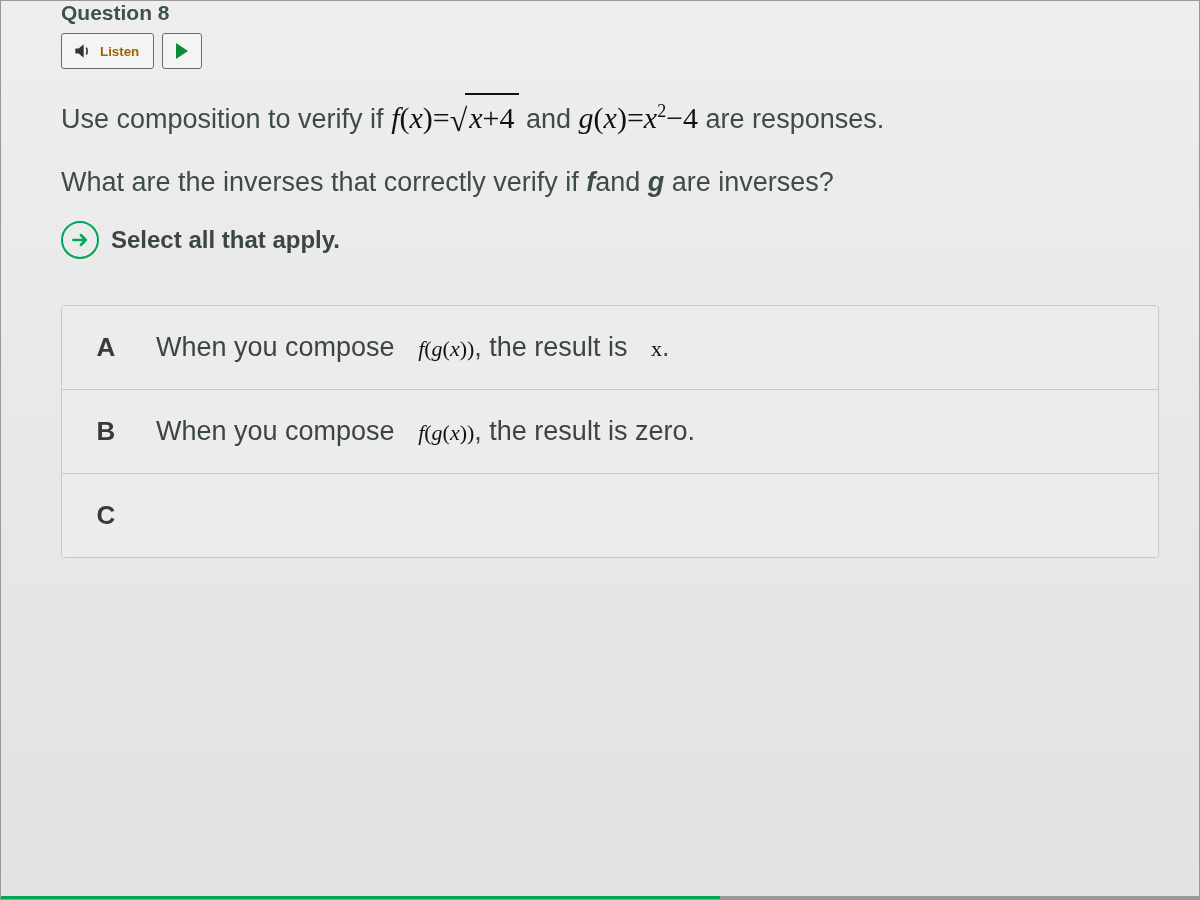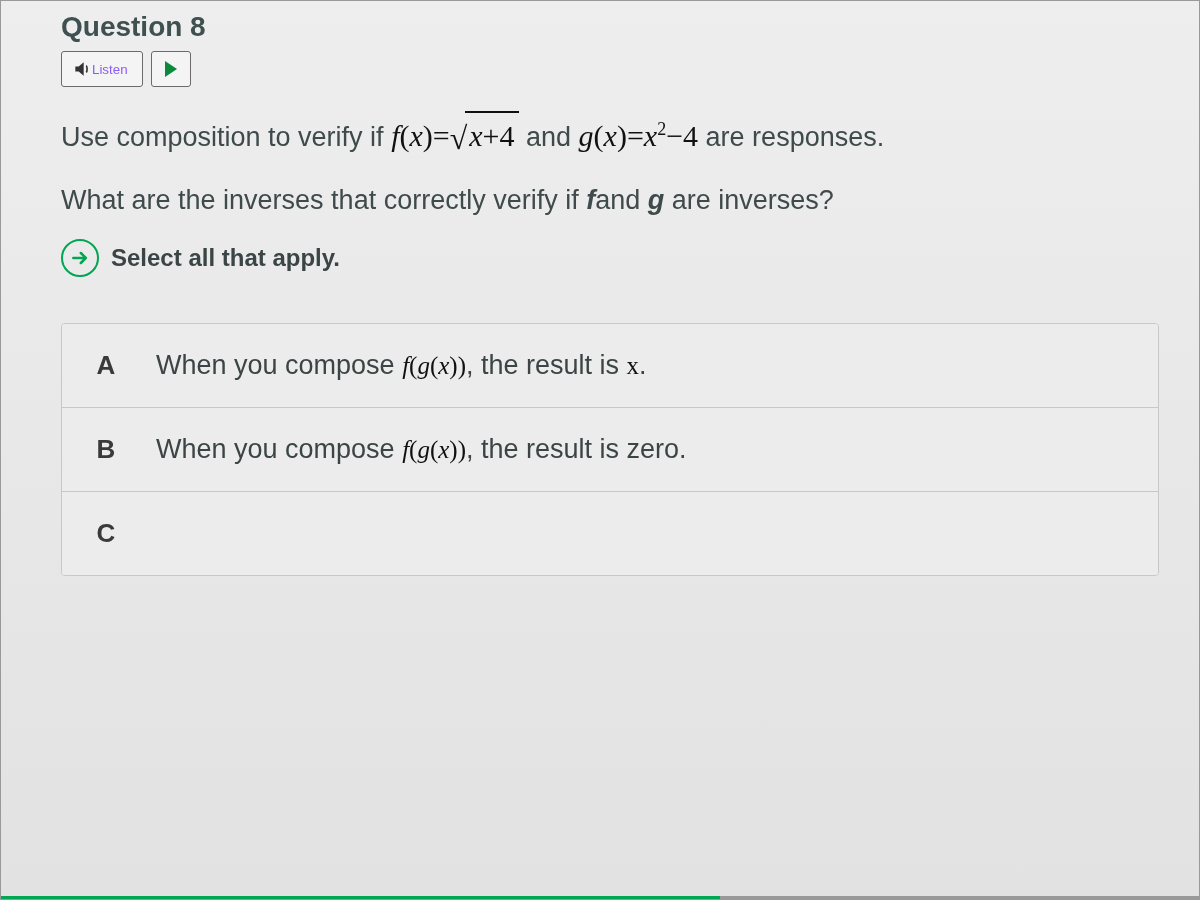--- a/index.html
+++ b/index.html
@@ -21,38 +21,38 @@
   }
   .page::after {
     content:"";
     position:absolute;
     left:0; right:0; bottom:0;
     height:3px;
     background: linear-gradient(90deg,#00a651 0%,#00a651 60%,#999 60%,#999 100%);
   }
   .qtitle {
     font-weight: 700;
-    font-size: 28px;
+    font-size: 21px;
     color: #3e5050;
-    padding-top: 10px;
   }
   .controls {
     display: flex;
     gap: 8px;
     margin: 8px 0 24px 0;
   }
   .ctrl-btn {
     border: 1.5px solid #6a6a6a;
     background: #f4f4f4;
     border-radius: 3px;
     display: flex;
     align-items: center;
+    gap: 8px;
     height: 36px;
-    color: #8b5cf6;
-    font-weight: 400;
+    color: #a16207;
+    font-weight: 700;
     cursor: pointer;
   }
   .listen-btn { padding: 0 14px 0 10px; }
   .play-btn { width: 40px; justify-content: center; }
   .speaker-icon svg { width:20px; height:20px; display:block; }
   .play-icon {
     width: 0; height: 0;
     border-left: 12px solid #0a8a3a;
     border-top: 8px solid transparent;
     border-bottom: 8px solid transparent;
@@ -119,21 +119,21 @@
     font-weight: 700;
     font-size: 26px;
     color: #3a3a3a;
     width: 28px;
     text-align: center;
   }
   .opt-text {
     font-size: 27px;
     color: #3c4545;
   }
-  .opt-text .math { font-size: 25px; }
+  .opt-text .math { font-size: 22px; margin-left: 16px; }
   .italic-i { font-style: italic; font-weight:700; }
 </style>
 </head>
 <body>
 
 <div class="page">
 
   <div class="qtitle">Question 8</div>
 
   <div class="controls">

